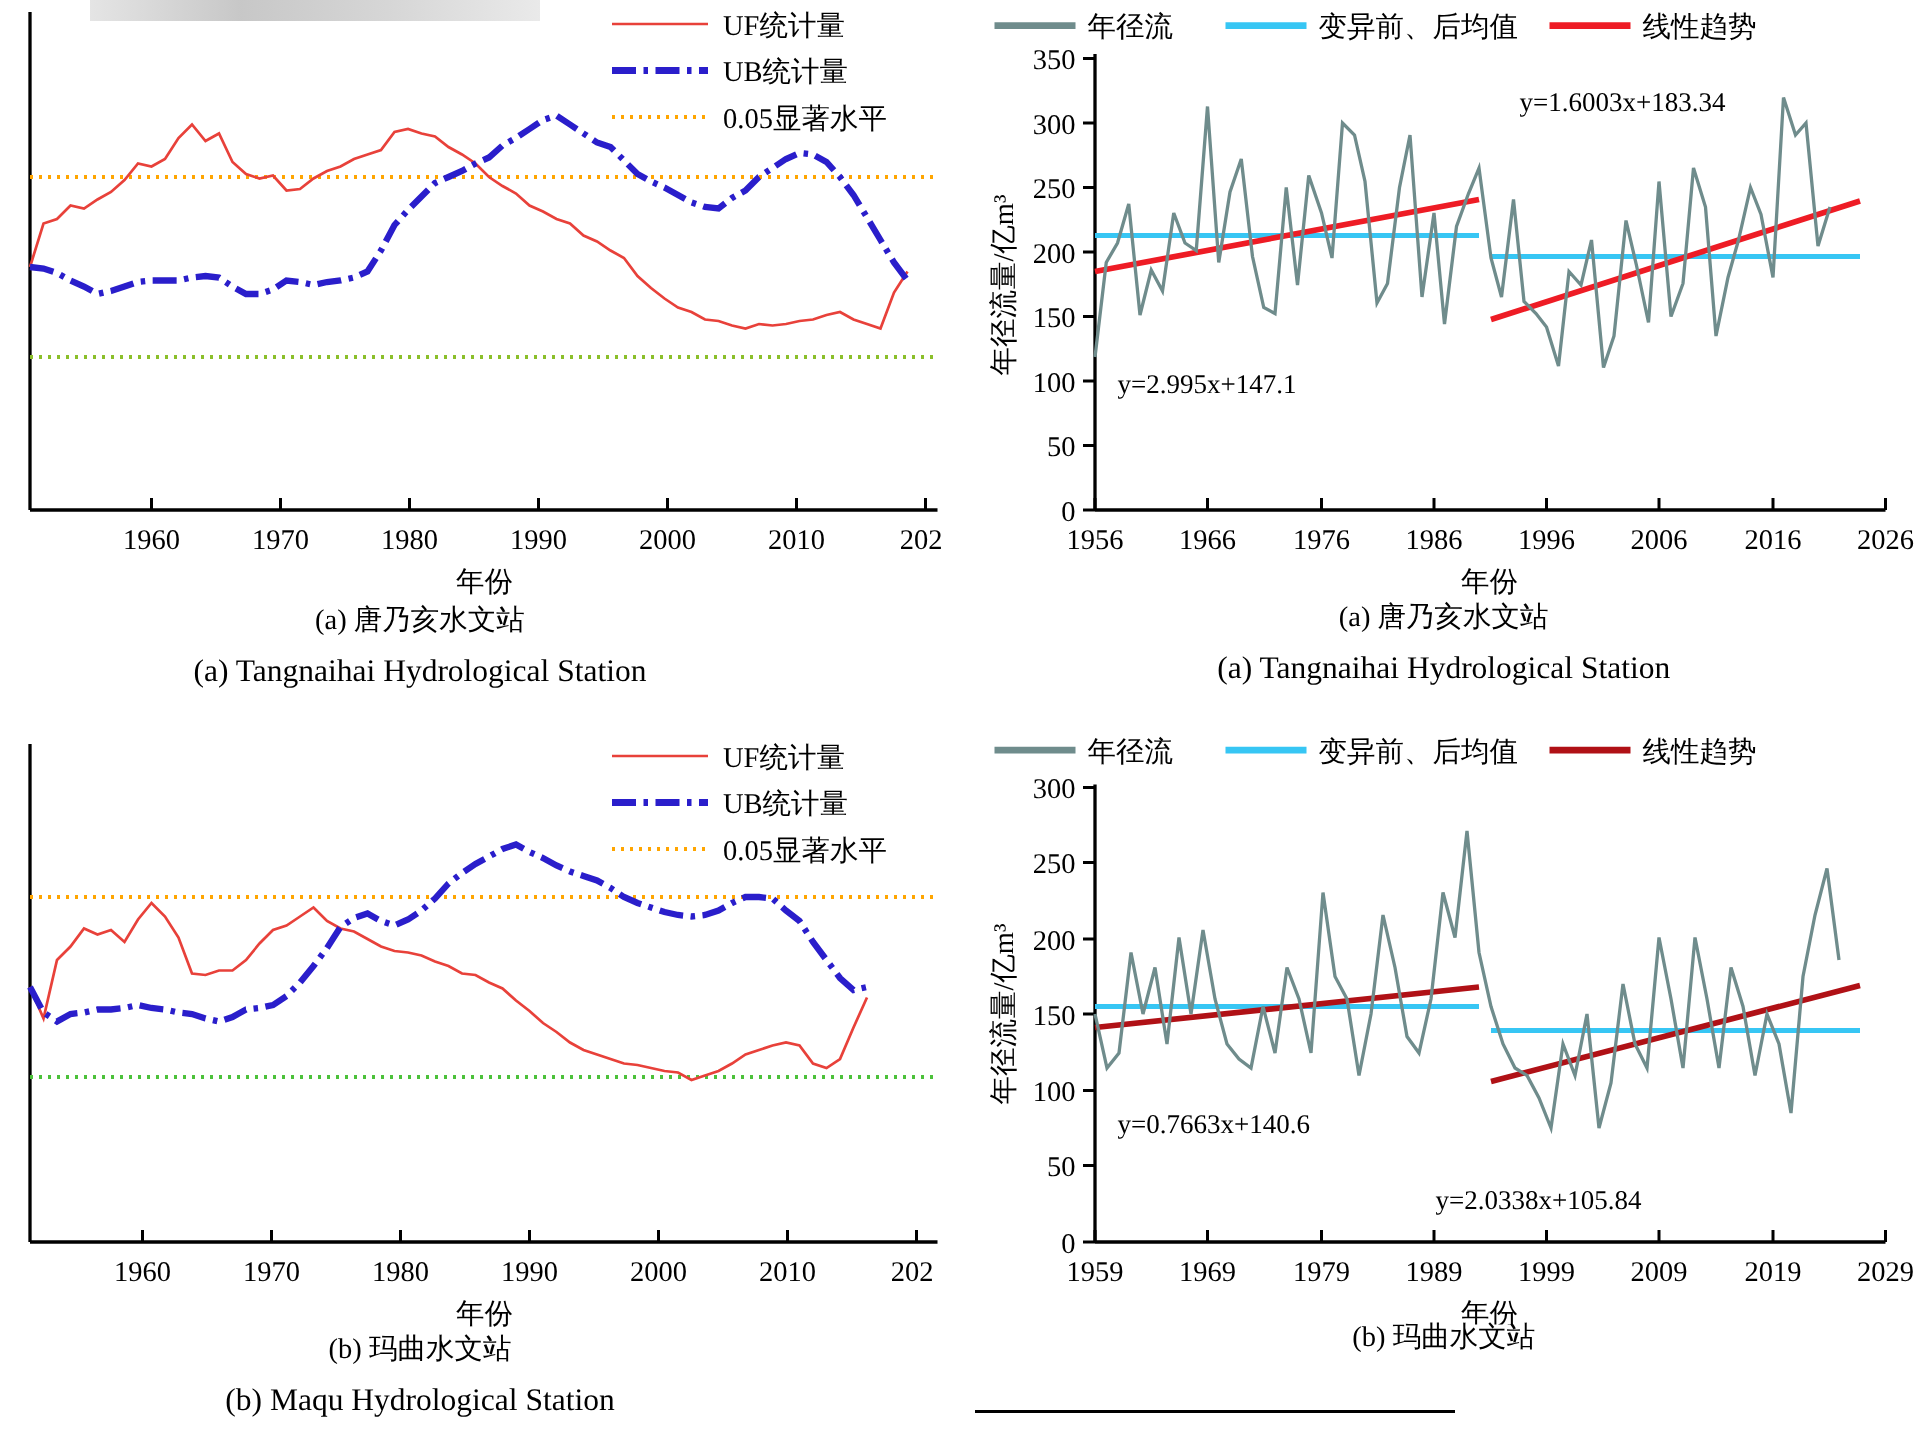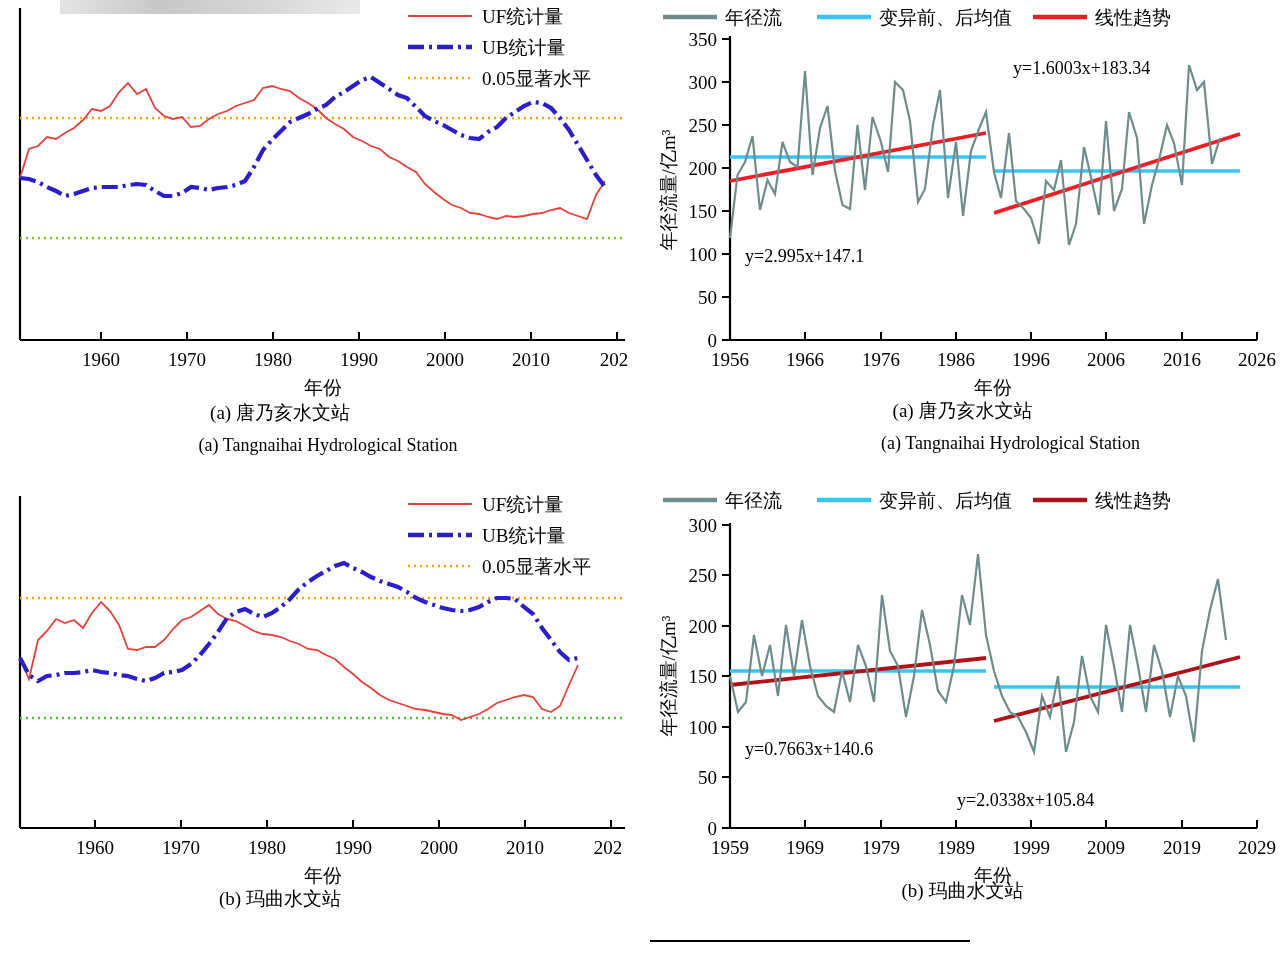--- a/index.html
+++ b/index.html
@@ -12,21 +12,21 @@
     overflow:hidden;
   }
   .panel{position:absolute;}
   .cap{
     text-align:center;
     font-family:"Liberation Serif", serif;
     font-size:19px;
     white-space:nowrap;
   }
   .cap-cn{font-size:19px;text-align:center;}
-  .cap-en{font-size:18px;margin-left:48px;}
+  .cap-en{font-size:21px;}
   svg{display:block;}
   .tick{font-size:19px;font-family:"Liberation Serif",serif;}
   .axlab{font-size:19px;font-family:"Liberation Serif",serif;}
   .legtxt{font-size:19px;font-family:"Liberation Serif",serif;}
   .eqtxt{font-size:18px;font-family:"Liberation Serif",serif;}
   .divider{position:absolute;background:#000;height:2px;}
   .topsmudge{
     position:absolute;left:60px;top:0;width:300px;height:14px;
     background:linear-gradient(90deg,#cfcfcf,#9a9a9a,#b5b5b5,#d8d8d8);
     opacity:.55;
@@ -117,20 +117,21 @@
     <g>
       <line x1="408" y1="16" x2="472" y2="16" stroke="#e8413a" stroke-width="1.8"></line>
       <text class="legtxt" x="482" y="23">UF统计量</text>
       <line x1="408" y1="47" x2="472" y2="47" stroke="#2a1ecb" stroke-width="4.6" stroke-dasharray="16,5,3,5"></line>
       <text class="legtxt" x="482" y="54">UB统计量</text>
       <line x1="408" y1="78" x2="472" y2="78" stroke="#ffa500" stroke-width="2.6" stroke-dasharray="2,4"></line>
       <text class="legtxt" x="482" y="85">0.05显著水平</text>
     </g>
   </svg>
   <div class="cap cap-cn" style="position:absolute;left:0;top:398px;width:560px;">(b) 玛曲水文站</div>
+  <div class="cap cap-en" style="position:absolute;left:0;top:433px;width:560px;">(b) Maqu Hydrological Station</div>
 </div>
 
 <div class="panel" style="left:645px;top:0;width:635px;height:400px;">
   <svg width="635" height="400" viewBox="0 0 635 400">
 
     <g>
       <line x1="18" y1="17" x2="72" y2="17" stroke="#6f8c8c" stroke-width="4.5"></line>
       <text class="legtxt" x="80" y="24">年径流</text>
       <line x1="172" y1="17" x2="226" y2="17" stroke="#37c6f4" stroke-width="4.5"></line>
       <text class="legtxt" x="234" y="24">变异前、后均值</text>

